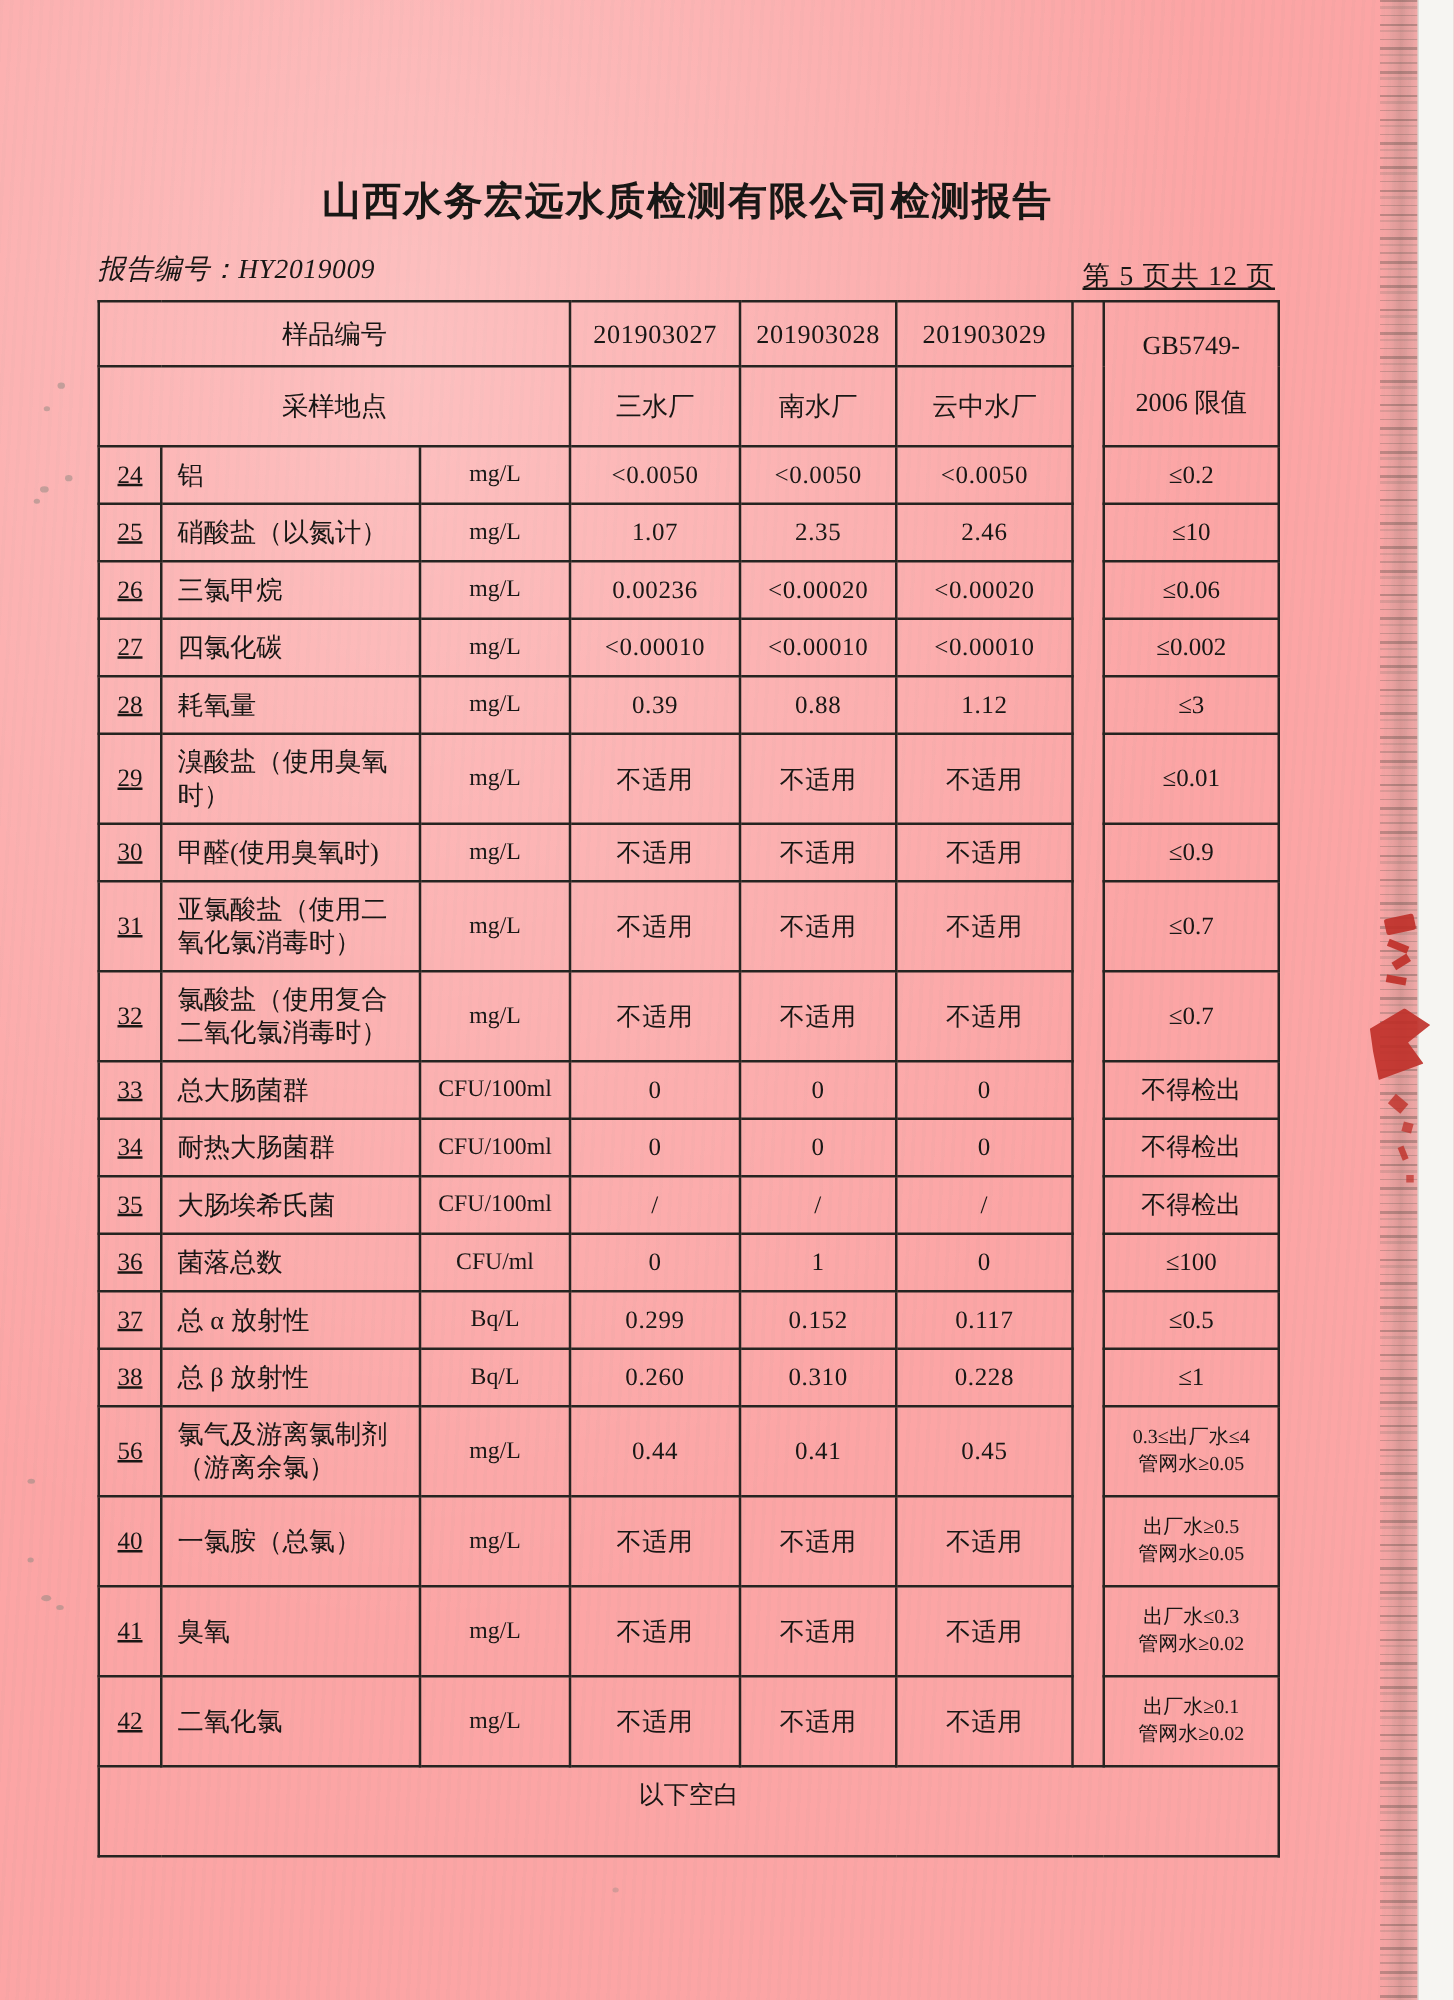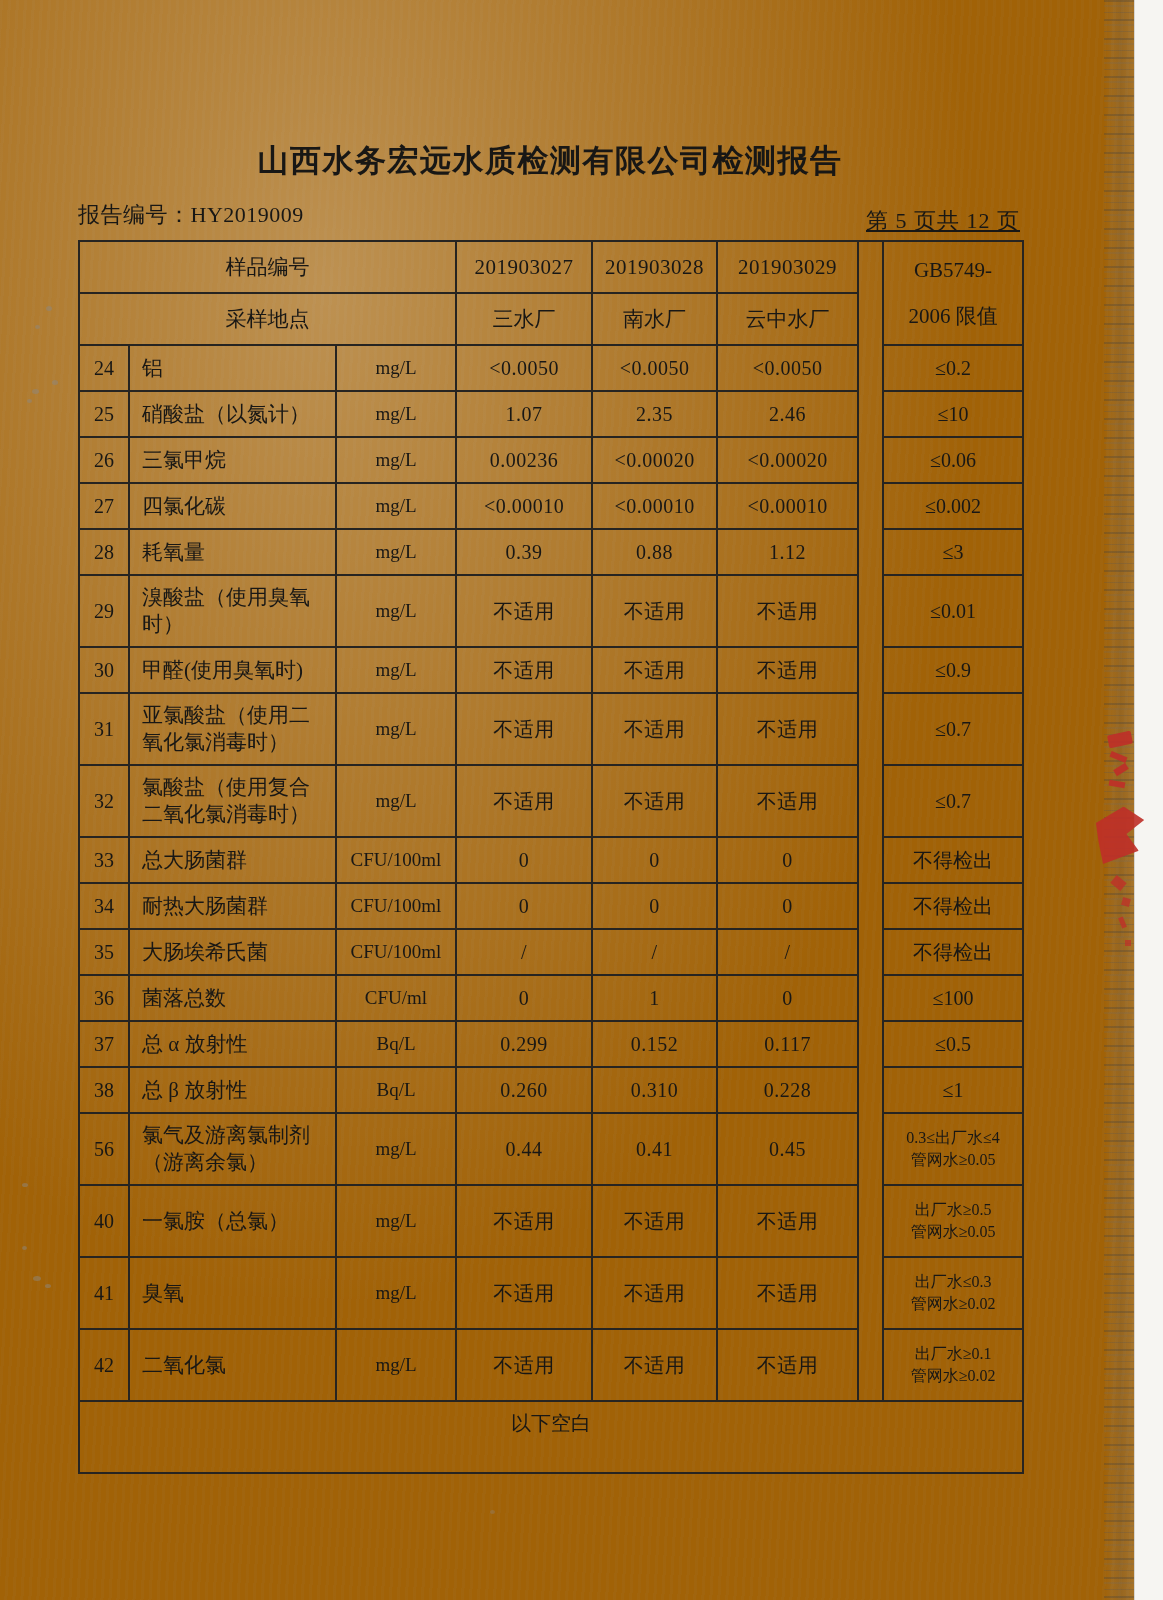--- a/index.html
+++ b/index.html
@@ -1,54 +1,54 @@
 <!DOCTYPE html>
 <html><head>
 <meta charset="utf-8">
 <style>
   html,body { margin:0; padding:0; background:#d8d6d2; }
   .page {
     position:relative; width:1163px; height:1600px; margin:0 auto;
-    background:#a16207; overflow:hidden;
+    background:#fca5a5; overflow:hidden;
     font-family:"Liberation Serif","DejaVu Serif",serif; color:#181715;
   }
   .page::before {
     content:""; position:absolute; inset:0; pointer-events:none;
     background:
       radial-gradient(ellipse at 28% 18%, rgba(255,255,255,0.30), transparent 55%),
       repeating-linear-gradient(93deg, rgba(158,152,144,0.05) 0 3px, transparent 3px 8px);
   }
   .content { position:absolute; left:78px; top:0; width:944px; }
   .title {
     position:absolute; top:140px; left:0; width:100%;
     text-align:center; font-size:31px; font-weight:700; letter-spacing:1.5px;
     white-space:nowrap;
   }
   .meta { position:absolute; top:200px; left:0; width:100%; height:32px; font-size:22px; }
-  .report-no { position:absolute; left:0; top:0; letter-spacing:0.5px; }
+  .report-no { position:absolute; left:0; top:0; letter-spacing:0.5px;font-style:italic; }
   .page-indicator { position:absolute; right:2px; top:6px; letter-spacing:1px;text-decoration:underline; }
 
   table.report {
     position:absolute; top:240px; left:0; width:944px;
     border-collapse:collapse; table-layout:fixed;
     font-size:21px;
   }
   table.report td {
     border:2px solid #262421; vertical-align:middle; text-align:center;
     padding:2px 4px; overflow:hidden;
   }
   tr.hrow1 { height:52px; }
-  tr.hrow2 { height:52px; }
+  tr.hrow2 { height:64px; }
   tr.drow  { height:46px; }
   tr.drow.tall { height:72px; }
   tr.frow  { height:72px; }
   .c-name  { text-align:left !important; padding-left:12px !important; white-space:pre-line; line-height:27px; }
   .c-unit  { font-size:19px; }
   .c-val   { font-size:20px; letter-spacing:0.5px; }
-  .c-num   { font-size:20px; }
+  .c-num   { font-size:20px;text-decoration:underline; }
   .c-limit { font-size:20px; white-space:pre-line; line-height:26px;margin-top:11px; }
   .c-limit.small { font-size:16px; line-height:22px; letter-spacing:0; }
   .c-spacer { padding:0 !important; }
   .c-gbheader { font-size:21px; white-space:pre-line; line-height:46px; }
   .c-ids { font-size:21px; letter-spacing:0.5px; }
   .c-footer { text-align:left; vertical-align:top !important; padding:8px 10px !important; font-size:20px; }
 
   
   .scan-band {
     position:absolute; left:1104px; top:0; width:30px; height:1600px; pointer-events:none;

